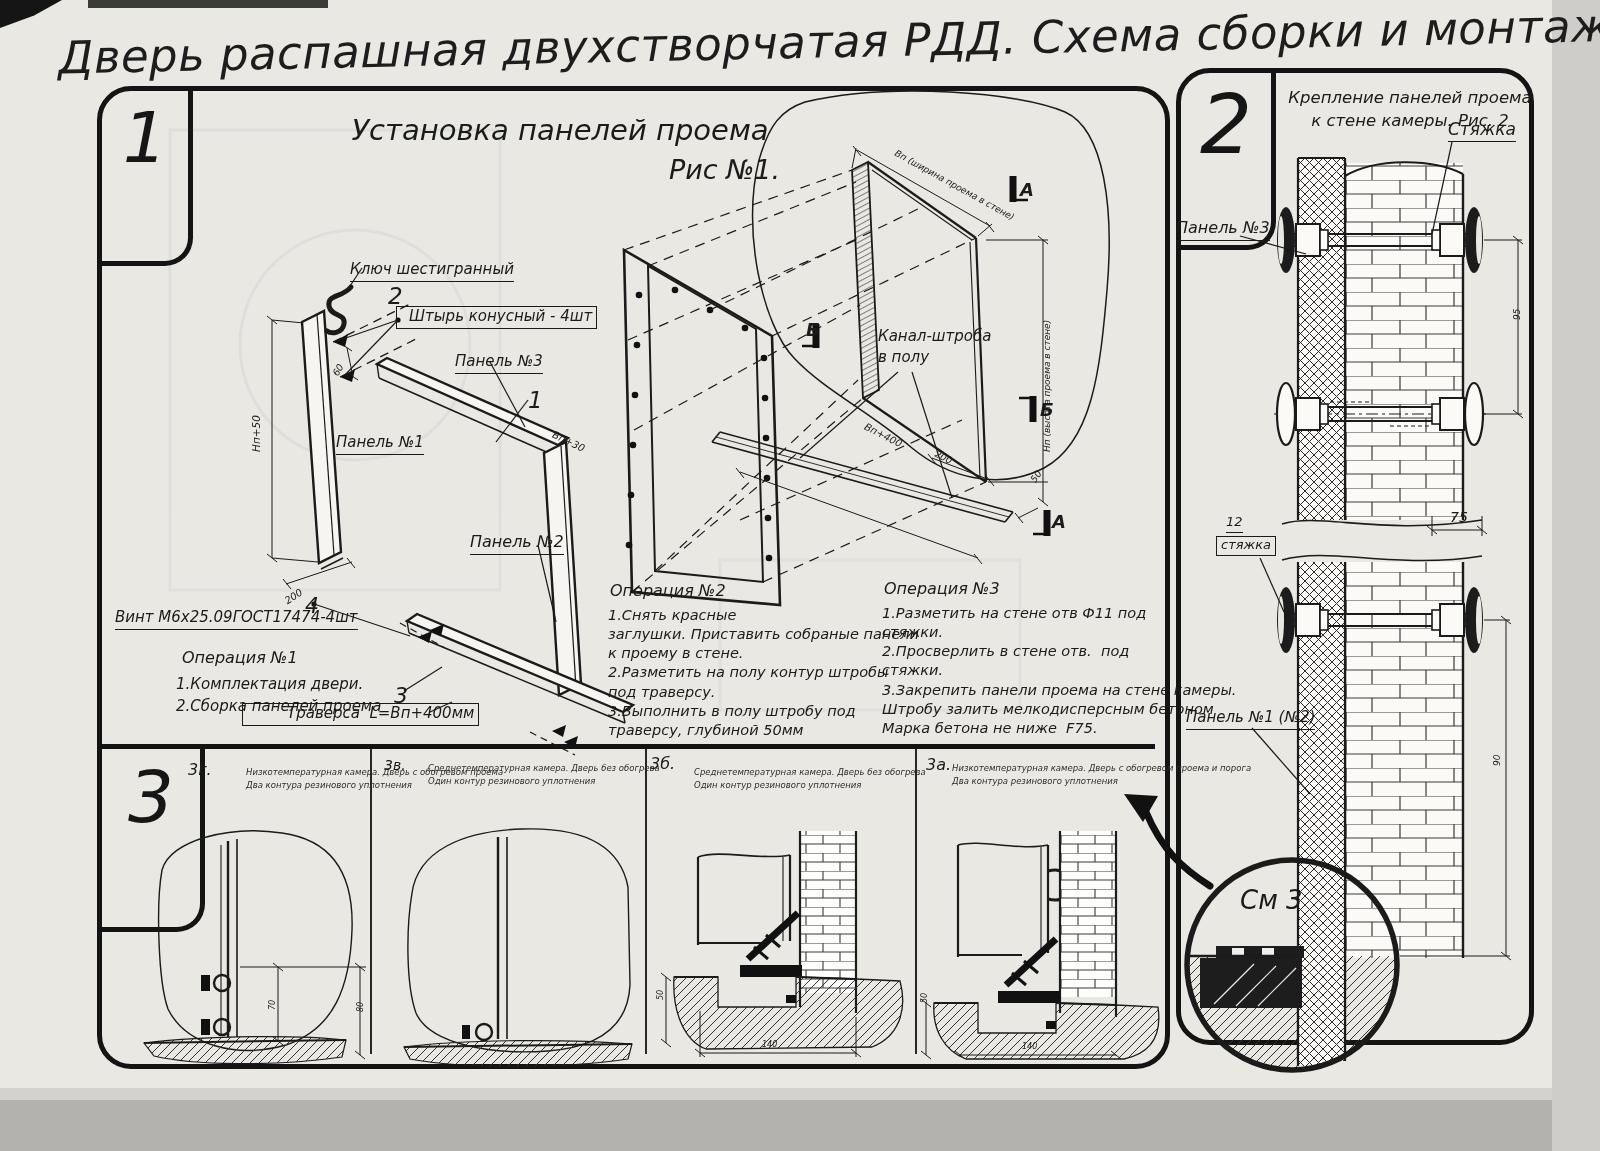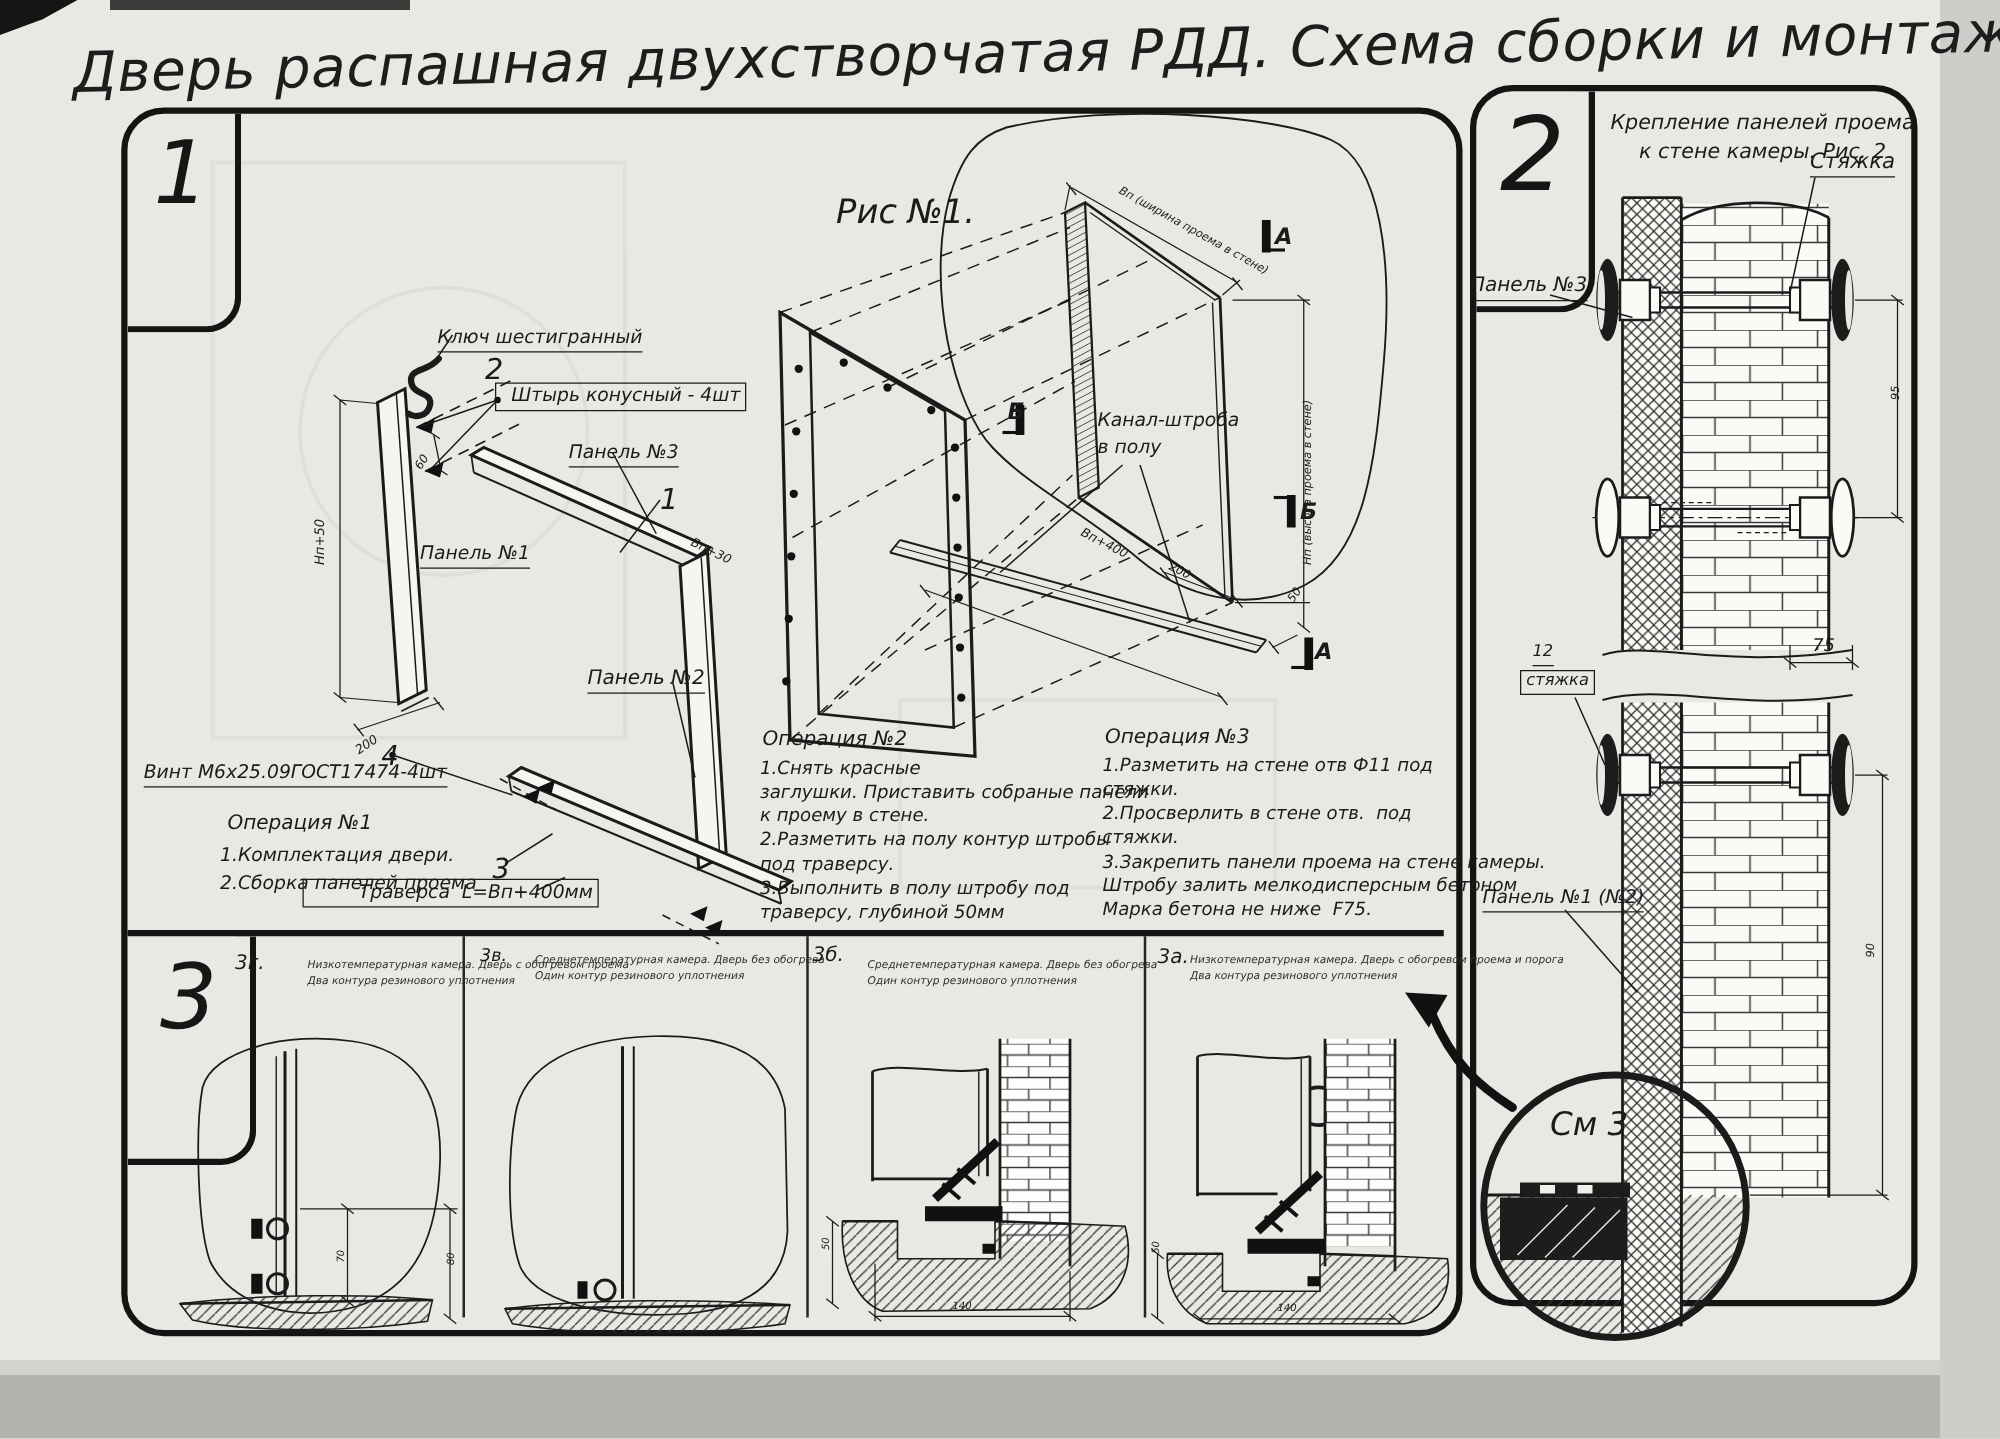--- a/index.html
+++ b/index.html
@@ -420,20 +420,21 @@
         <rect x="92" y="880" width="12" height="8" fill="#f0efea" stroke="none"></rect>
         <line x1="14" y1="888" x2="128" y2="888" stroke-width="2.5"></line>
       </g>
       <circle cx="122" cy="897" r="105" stroke-width="5.5"></circle>
 
       <path d="M40,818 C12,800 -8,782 -24,744" stroke="#111" stroke-width="7" stroke-linecap="round"></path>
       <polygon points="-46,726 -12,728 -27,754" fill="#111" stroke="none"></polygon>
     </g>
   </svg>
 
+  <div class="lbl" style="left:340px;top:112px;width:440px;text-align:center;font-size:29px;">Установка панелей проема</div>
   <div class="lbl" style="left:340px;top:152px;width:440px;text-align:right;font-size:27px;">Рис №1.</div>
   <div class="lbl ul" style="left:350px;top:260px;font-size:15px;">Ключ шестигранный</div>
   <div class="lbl" style="left:388px;top:282px;font-size:23px;">2</div>
   <div class="lbl box" style="left:396px;top:306px;font-size:15px;padding-left:12px;">Штырь конусный - 4шт</div>
   <div class="lbl ul" style="left:455px;top:352px;font-size:15px;">Панель №3</div>
   <div class="lbl" style="left:528px;top:386px;font-size:23px;">1</div>
   <div class="lbl ul" style="left:336px;top:433px;font-size:15px;">Панель №1</div>
   <div class="lbl ul" style="left:470px;top:532px;font-size:16px;">Панель №2</div>
   <div class="lbl" style="left:305px;top:592px;font-size:22px;">4</div>
   <div class="lbl ul" style="left:115px;top:608px;font-size:15px;">Винт М6х25.09ГОСТ17474-4шт</div>

